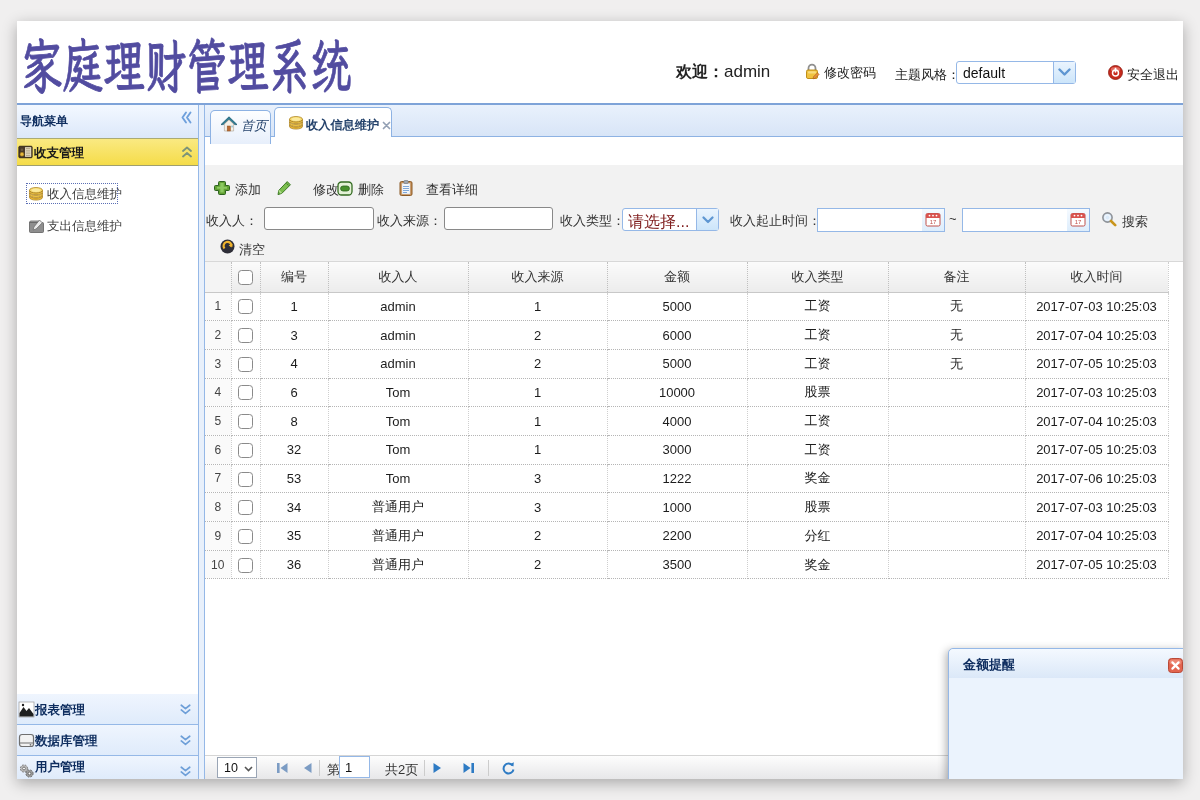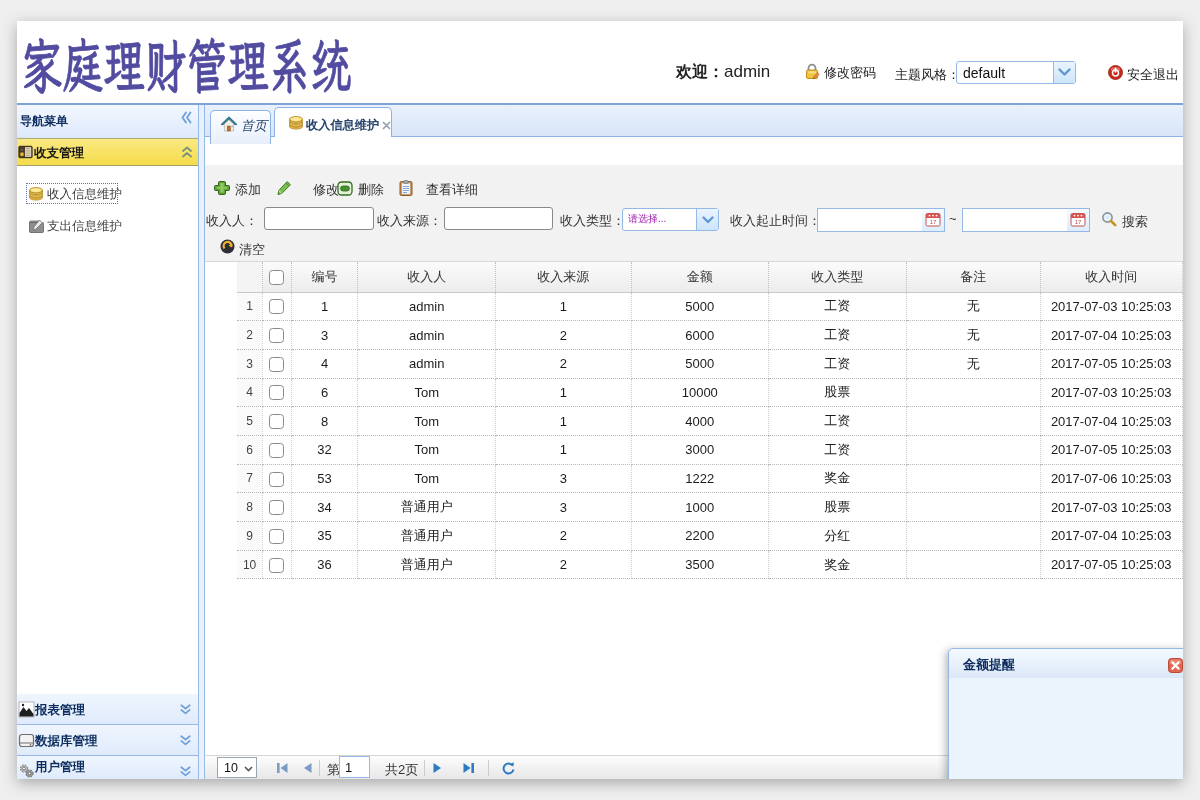--- a/index.html
+++ b/index.html
@@ -29,21 +29,21 @@
 .tabtxt { position:absolute; font-size:13px; color:#24426B; white-space:nowrap; }
 .pheader { position:absolute; left:0; top:34px; width:978px; height:25px; background:linear-gradient(#F5FAFF,#DFEBFA); border-bottom:1px solid #95B8E7; }
 .pheader .t { position:absolute; left:7px; top:5px; font-size:13px; font-weight:bold; color:#0E2D5F; }
 .tbar { position:absolute; left:0; top:60px; width:978px; height:97px; background:#F2F2F2; border-bottom:1px solid #D8D8D8; }
 .btxt { position:absolute; font-size:13px; color:#333; white-space:nowrap; }
 .inp { position:absolute; height:23px; background:#fff; border:1px solid #898989; border-radius:3px; }
 .dbox { position:absolute; top:43px; width:128px; height:24px; border:1px solid #95B8E7; background:#fff; }
 .dbox .cal { position:absolute; right:3px; top:3px; }
 .dbox .calbg { position:absolute; right:0; top:0; width:22px; height:22px; background:linear-gradient(#F5FAFF,#DDEDFC); }
 
-table.grid { position:absolute; left:0; top:157px; border-collapse:collapse; table-layout:fixed; font-size:13px; color:#1c1c1c;margin-left:32px; }
+table.grid { position:absolute; left:0; top:157px; border-collapse:collapse; table-layout:fixed; font-size:13px; color:#1c1c1c; }
 table.grid th { height:30px; background:linear-gradient(#FBFBFB,#ECECEC); border-right:1px dotted #C0C0C0; border-bottom:1px solid #C8C8C8; font-weight:normal; font-size:13px; color:#333; text-align:center; }
 table.grid td { height:28.7px; border-right:1px dotted #CFCFCF; border-bottom:1px dotted #B5B5B5; text-align:center; padding:0; overflow:hidden; white-space:nowrap; }
 table.grid td.rn { background:#FAFAFA; color:#444; font-size:12px; }
 table.grid th:last-child, table.grid td:last-child { border-right:1px dotted #CFCFCF; }
 .cb { display:inline-block; width:15px; height:15px; background:#fff; border:1.6px solid #8A8A8A; border-radius:3.5px; vertical-align:middle; }
 
 .pager { position:absolute; left:0; top:650px; width:978px; height:24px; background:linear-gradient(#FDFDFD,#E7E7E9); border-top:1px solid #D5D5D5; }
 .psep { position:absolute; top:4px; width:1px; height:16px; background:#CCC; }
 
 .status { position:absolute; left:0; top:745px; width:461px; height:13px; background:rgba(227,227,227,0.62); font-size:10.5px; color:#3f3f3f; line-height:13px; padding-left:3px; white-space:nowrap; overflow:hidden; z-index:8; }
@@ -207,21 +207,21 @@
           <rect x="5.8" y="0.5" width="4.4" height="3" rx="1" fill="#9FA6AE" stroke="#6E747B" stroke-width=".6"></rect>
           <path d="M5 6.5 h6 M5 8.5 h6 M5 10.5 h6 M5 12.5 h4" stroke="#7FA8D9" stroke-width="1"></path>
         </svg>
       <div class="btxt" style="left:214px;top:16px;margin-left:7px;">查看详细</div>
       <div class="btxt" style="left:1px;top:47px;">收入人：</div>
       <div class="inp" style="left:59px;top:42px;width:110px;"></div>
       <div class="btxt" style="left:172px;top:47px;">收入来源：</div>
       <div class="inp" style="left:239px;top:42px;width:109px;"></div>
       <div class="btxt" style="left:355px;top:47px;">收入类型：</div>
       <div class="abs" style="left:417px;top:43px;width:97px;height:23px;border:1px solid #95B8E7;border-radius:3px;background:#fff;">
-        <span style="position:absolute;left:5px;top:3px;font-size:10px;color:#a21caf;">请选择...</span>
+        <span style="position:absolute;left:5px;top:3px;font-size:16px;color:#7f1d1d;">请选择...</span>
         <span style="position:absolute;right:0;top:0;width:22px;height:21px;background:linear-gradient(#EAF4FE,#CCE5FA);border-left:1px solid #95B8E7;">
           <svg class="ic" style="left:5px;top:7px;" width="12" height="8" viewBox="0 0 12 8">
               <path d="M1.5 1.5 L6 6 L10.5 1.5" fill="none" stroke="#5E96D2" stroke-width="2.2" stroke-linecap="round" stroke-linejoin="round"></path>
             </svg>
         </span>
       </div>
       <div class="btxt" style="left:525px;top:47px;">收入起止时间：</div>
       <div class="dbox" style="left:612px;">
           <span class="calbg"></span>
         <svg class="cal" width="16" height="15" viewBox="0 0 16 15">

